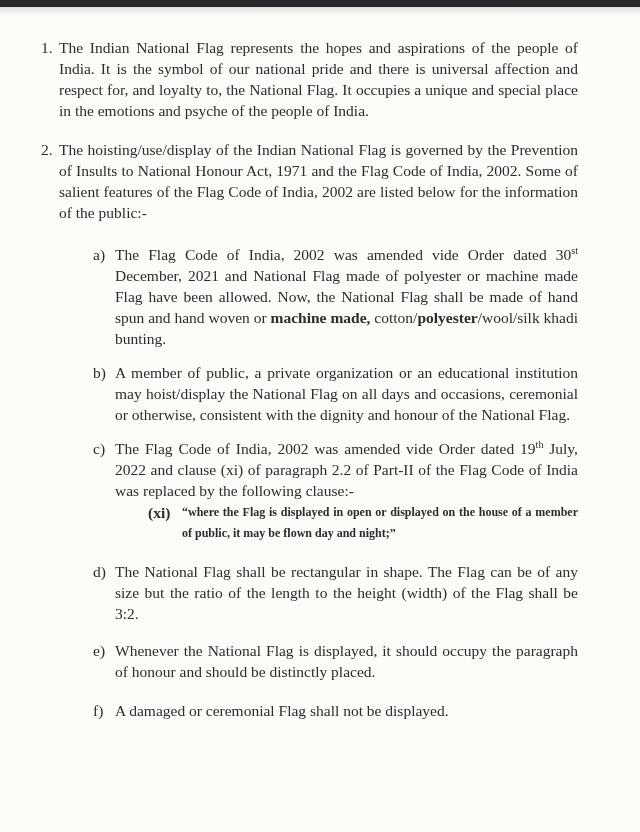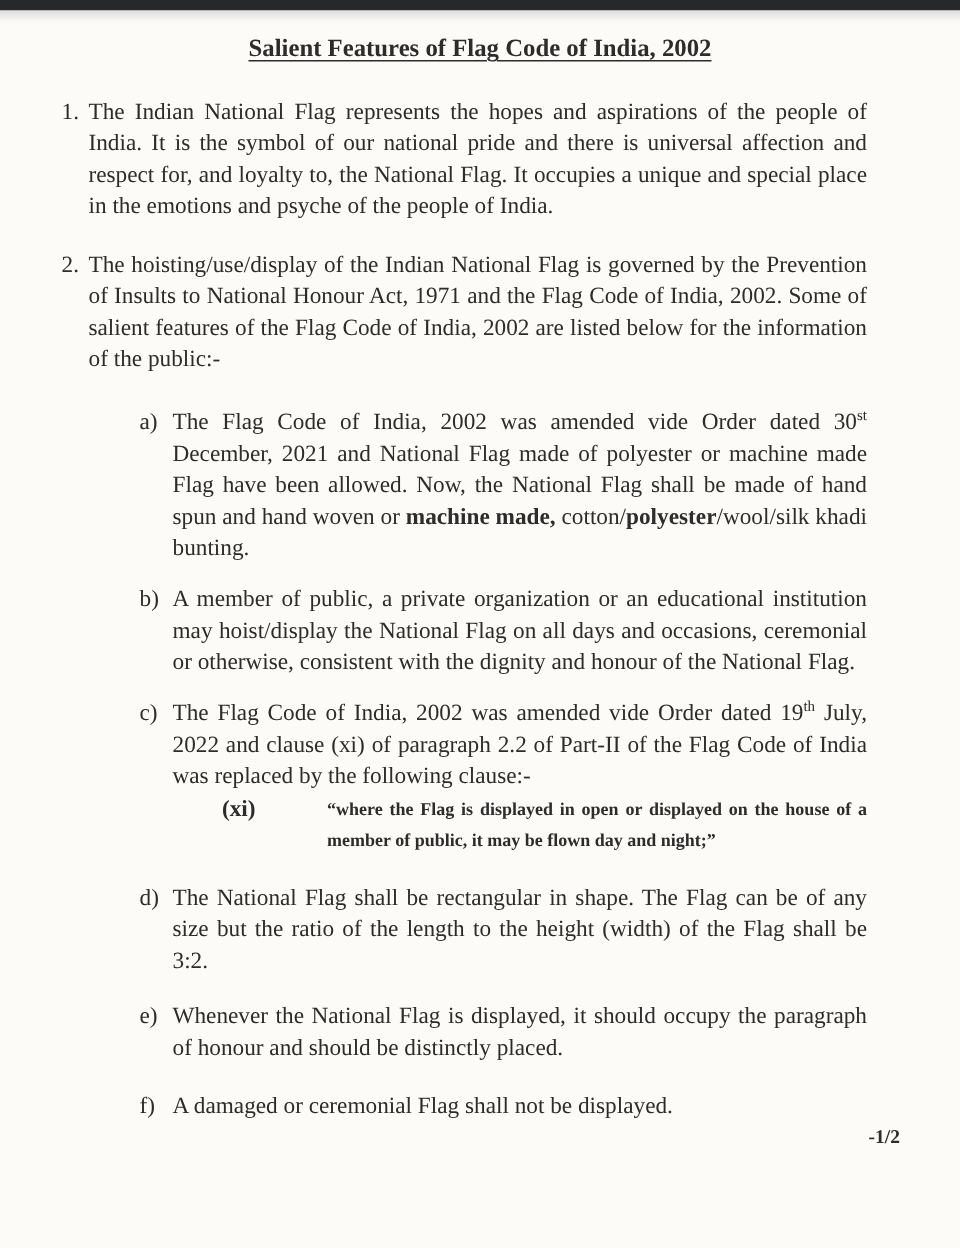--- a/index.html
+++ b/index.html
@@ -34,21 +34,21 @@
   p.para {
     margin: 0;
     flex: 1;
     min-width: 0;
     text-align: justify;
     line-height: 21px;
     font-family: Liberation Serif, serif;
   }
   p.para sup { font-size: 10px; line-height: 0; margin-top: 40px; }
 
-  .clause { display: flex; margin: 1px 0 0 33px; gap: 36px; }
+  .clause { display: flex; margin: 1px 0 0 33px; }
   .clause-label { flex: 0 0 34px; font-weight: bold; line-height: 21px; }
   .clause p.para { font-weight: bold; font-size: 12px; }
 
   .mt-item1 { margin-top: 22px; }
   .mt-item2 { margin-top: 18px; }
   .mt-subA  { margin-top: 21px; }
   .mt-subB  { margin-top: 13px; }
   .mt-subC  { margin-top: 13px; }
   .mt-subD  { margin-top: 17px; }
   .mt-subE  { margin-top: 16px; }
@@ -62,21 +62,20 @@
   }
 </style>
 </head>
 <body>
 
 <div>
 
   <div class="scan-bar"></div>
   <div class="scan-fade"></div>
 
-  <h1 class="title">Salient Features of Flag Code of India, 2002</h1>
 
   <div class="num-item mt-item1">
     <span class="num">1.</span>
     <p class="para"><span>The Indian National Flag represents the hopes and aspirations of the people of India. It is the symbol of our national pride and there is universal affection and respect for, and loyalty to, the National Flag. It occupies a unique and special place in the emotions and psyche of the people of India.</span></p>
   </div>
 
   <div class="num-item mt-item2">
     <span class="num">2.</span>
     <p class="para"><span>The hoisting/use/display of the Indian National Flag is governed by the Prevention of Insults to National Honour Act, 1971 and the Flag Code of India, 2002. Some of salient features of the Flag Code of India, 2002 are listed below for the information of the public:-</span></p>
   </div>
@@ -110,15 +109,14 @@
   <div class="sub-item mt-subE">
     <span class="letter">e)</span>
     <p class="para"><span>Whenever the National Flag is displayed, it should occupy the paragraph of honour and should be distinctly placed.</span></p>
   </div>
 
   <div class="sub-item mt-subF">
     <span class="letter">f)</span>
     <p class="para"><span>A damaged or ceremonial Flag shall not be displayed.</span></p>
   </div>
 
-  <div class="footer">-1/2</div>
 
 </div>
 
 </body></html>

